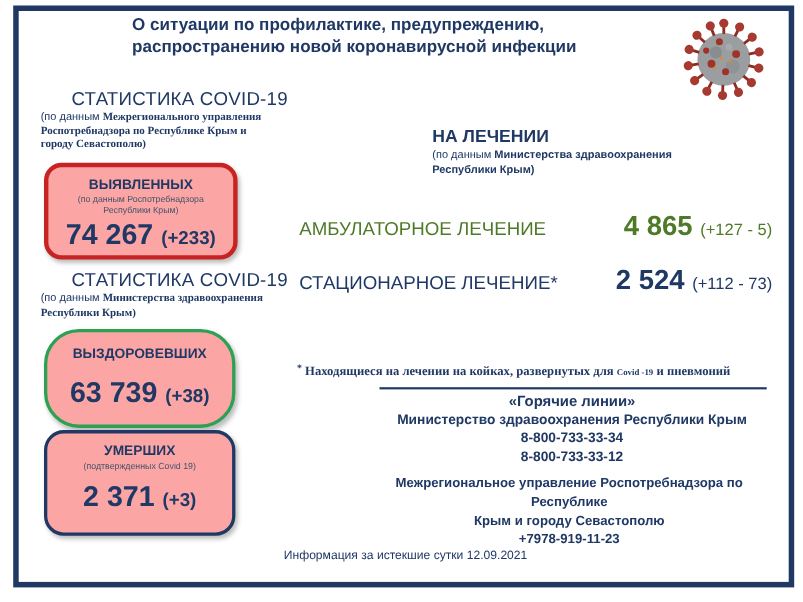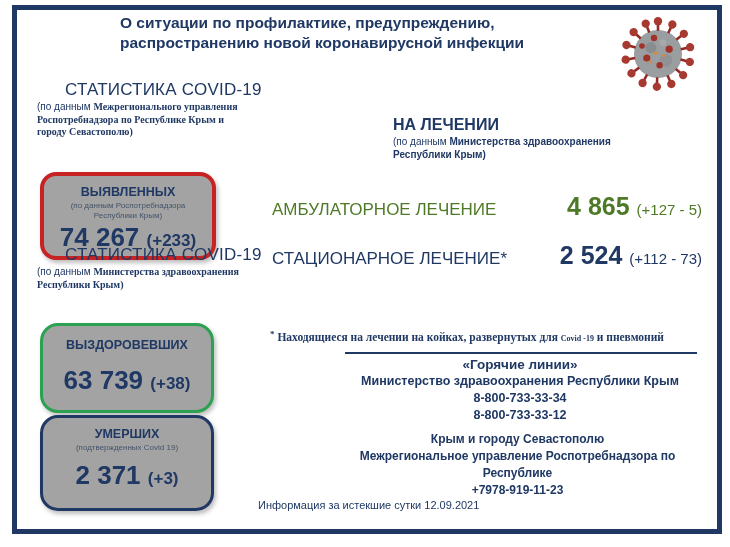--- a/index.html
+++ b/index.html
@@ -20,26 +20,26 @@
   .virus{position:absolute;left:616px;top:14px;width:84px;height:80px;}
   
   .sec-heading{
     position:absolute;color:var(--navy);font-size:17px;font-weight:normal;letter-spacing:.2px;margin-left:28px;
   }
   .sec-source{
     position:absolute;color:var(--navy);font-size:10px;line-height:12.5px;width:215px;
   }
   .sec-source b{font-weight:bold;font-family:Liberation Serif, serif;}
   .stat-box{
-    position:absolute;left:40px;width:168px;background:#a3a3a3;text-align:center;
+    position:absolute;left:40px;width:168px;background:#fca5a5;text-align:center;
     border-radius:16px;box-shadow:2px 3px 4px rgba(110,110,110,.45);
-    display:flex;flex-direction:column;align-items:center;margin-top:24px;
+    display:flex;flex-direction:column;align-items:center;
   }
   .box-red{top:148px;height:80px;border:4px solid var(--red);}
-  .box-green{top:299px;height:84px;border:3px solid var(--green);border-radius:18px;}
+  .box-green{top:299px;height:84px;border:3px solid var(--green);border-radius:32px;}
   .box-navy{top:391px;height:90px;border:3px solid var(--navy);border-radius:18px;}
   .box-label{font-size:12.5px;font-weight:bold;color:var(--navy);margin-top:9px;}
   .box-source{font-size:8px;color:#44546a;line-height:9.5px;margin-top:2px;}
   .box-value{font-size:26px;font-weight:bold;color:var(--navy);line-height:28px;margin-top:3px;}
   .box-value .delta{font-size:17px;font-weight:bold;}
   .box-green .box-label{margin-top:12px;}
   .box-green .box-value{margin-top:14px;}
   .box-navy .box-value{margin-top:8px;}
   
   .treat-head{position:absolute;left:393px;top:116px;font-size:16px;font-weight:bold;color:var(--navy);}
@@ -161,18 +161,18 @@
 <div class="sep-line"></div>
 
 <div class="hotlines">
   <div class="hl-title">«Горячие линии»</div>
   <div>Министерство здравоохранения Республики Крым</div>
   <div>8-800-733-33-34</div>
   <div>8-800-733-33-12</div>
 </div>
 
 <div class="rospotreb">
+  <div>Межрегиональное управление Роспотребнадзора по Республике</div>
   <div>Крым и городу Севастополю</div>
-  <div>Межрегиональное управление Роспотребнадзора по Республике</div>
   <div>+7978-919-11-23</div>
 </div>
 
 <div class="footer-note">Информация за истекшие сутки 12.09.2021</div>
 
 </body></html>

